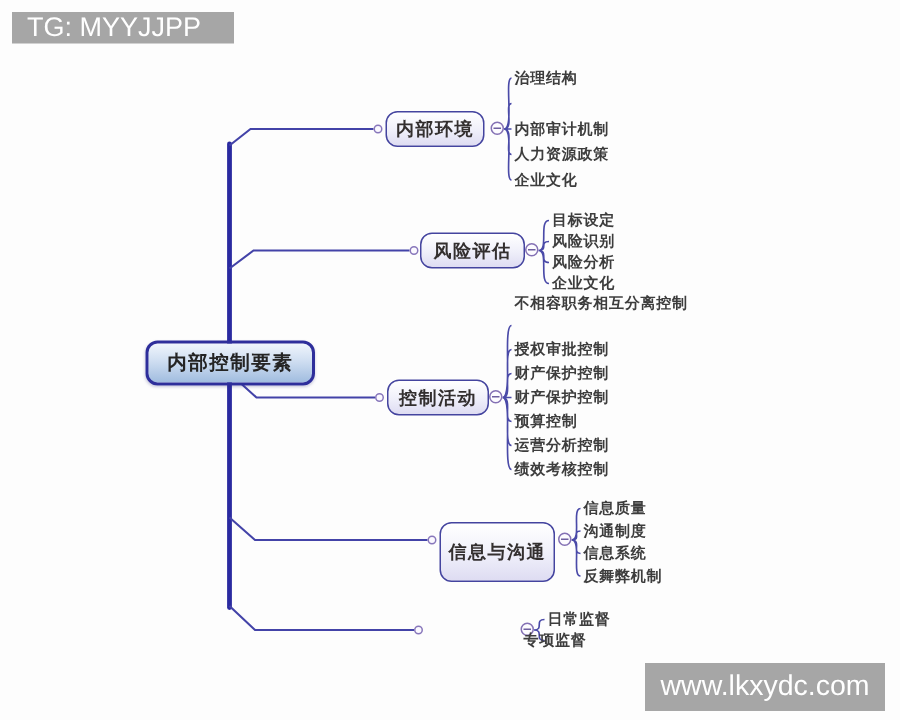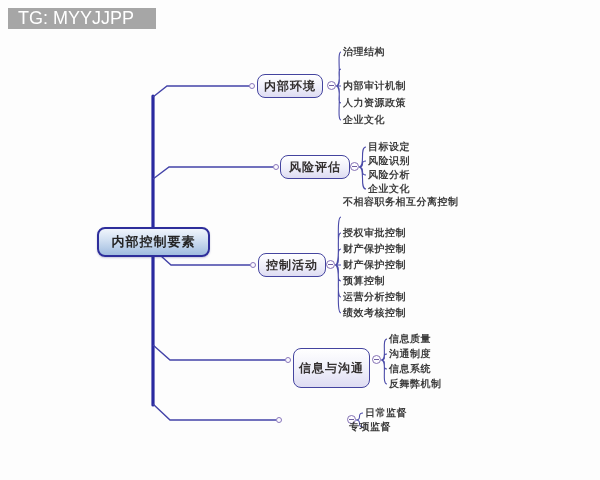--- a/index.html
+++ b/index.html
@@ -115,14 +115,15 @@
 
   <div class="leaf" style="left:389px;top:339px">信息质量</div>
   <div class="leaf" style="left:389px;top:354px">沟通制度</div>
   <div class="leaf" style="left:389px;top:369px">信息系统</div>
   <div class="leaf" style="left:389px;top:384px">反舞弊机制</div>
 
   <div class="leaf" style="left:365px;top:413px">日常监督</div>
   <div class="leaf" style="left:349px;top:427px">专项监督</div>
 
   <div class="wm top">TG: MYYJJPP</div>
+  <div class="wm bottom">www.lkxydc.com</div>
 
 </div>
 
 </body></html>

